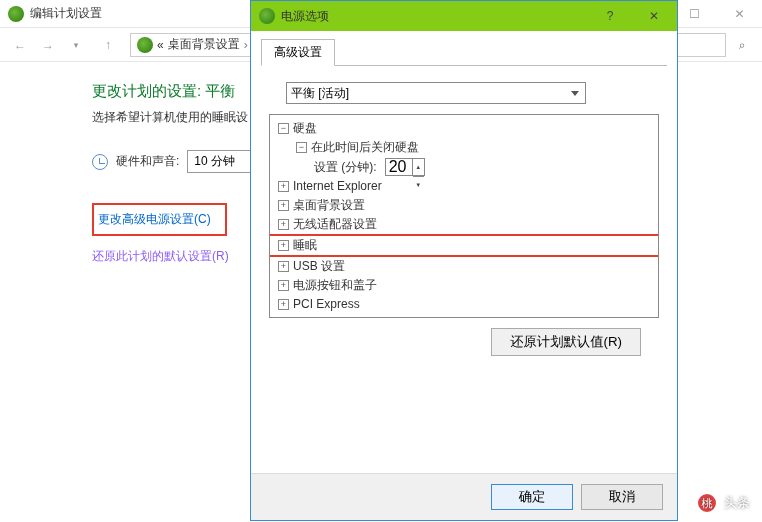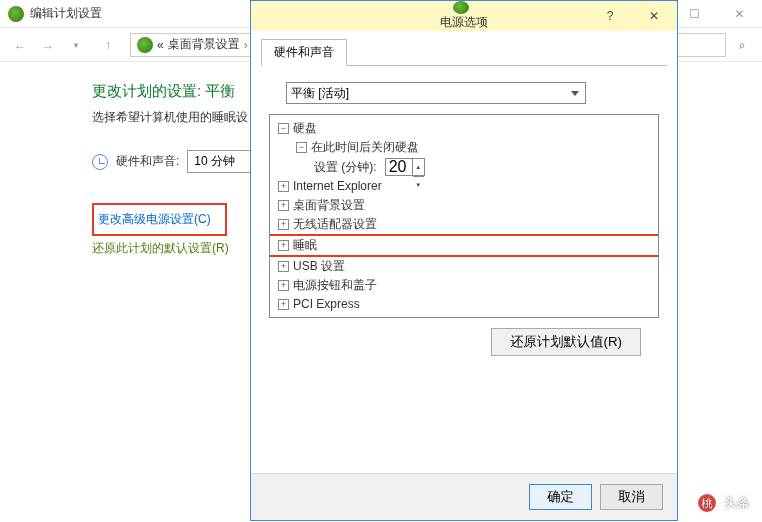--- a/index.html
+++ b/index.html
@@ -25,25 +25,25 @@
     .heading { color: #0a7a2a; font-size: 15px; margin-bottom: 8px; }
     .subheading { color: #333; margin-bottom: 24px; }
     .form-row { display: flex; align-items: center; gap: 8px; margin-bottom: 30px; }
     .clock-icon { width: 16px; height: 16px; border: 1.5px solid #5a8dcc; border-radius: 50%; position: relative; }
     .clock-icon::after { content: ""; position: absolute; width: 5px; height: 5px; border-left: 1px solid #5a8dcc; border-bottom: 1px solid #5a8dcc; top: 3px; left: 6px; }
     .form-label { color: #333; }
     .form-select { border: 1px solid #999; padding: 2px 20px 2px 6px; background: #fff; min-width: 64px; }
     
     .link-box { border: 2px solid #e63a2a; padding: 6px 14px 6px 4px; display: inline-block; }
     .link { color: #0066cc; cursor: pointer; }
-    .link2 { color: #4d7c0f; cursor: pointer; display: inline-block; margin-top: 4px; }
+    .link2 { color: #8b5cf6; cursor: pointer; display: inline-block; margin-top: 12px; }
     
     
     .dialog { position: absolute; left: 250px; top: 0; width: 428px; height: 521px; background: #fff; border: 1px solid #3a8ad6; display: flex; flex-direction: column; }
-    .dlg-titlebar { height: 30px; display: flex; align-items: center; padding: 0 8px; background: #fef9c3; flex-direction: column; }
+    .dlg-titlebar { height: 30px; display: flex; align-items: center; padding: 0 8px; background: #84cc16; }
     .dlg-title { color: #333; }
     .dlg-ctrls { position: absolute; right: 1px; top: 1px; display: flex; }
     .dlg-ctrls div { width: 44px; height: 28px; display: flex; align-items: center; justify-content: center; color: #444; }
     .dlg-ctrls .close { width: 44px; }
     
     .tab-strip { padding: 8px 10px 0 10px; }
     .tab { display: inline-block; border: 1px solid #bbb; border-bottom: 1px solid #fff; padding: 4px 12px; background: #fff; position: relative; z-index: 2; }
     .tab-line { border-top: 1px solid #bbb; margin-top: -1px; position: relative; z-index: 1; }
     
     .dlg-body { padding: 16px 18px 10px 18px; flex: 1; display: flex; flex-direction: column; }
@@ -66,21 +66,21 @@
     .spinner-btns { width: 13px; border-left: 1px solid #888; display: flex; flex-direction: column; }
     .spinner-btns div { flex: 1; display: flex; align-items: center; justify-content: center; font-size: 6px; color: #444; }
     .spinner-btns div:first-child { border-bottom: 1px solid #888; }
     
     .red-box { border: 2px solid #e63a2a; padding: 0 2px; margin: 0 -4px; }
     
     .restore-row { display: flex; justify-content: flex-end; padding: 10px 18px 0 0; }
     .restore-btn { border: 1px solid #aaa; background: #f0f0f0; padding: 4px 18px; }
     
     .dlg-footer { background: #f0f0f0; border-top: 1px solid #ddd; padding: 10px 14px; display: flex; justify-content: flex-end; gap: 8px; }
-    .dlg-btn { border: 1px solid #aaa; background: #e8e8e8; width: 63px; height: 26px; display: flex; align-items: center; justify-content: center; }
+    .dlg-btn { border: 1px solid #aaa; background: #e8e8e8; width: 82px; height: 26px; display: flex; align-items: center; justify-content: center; }
     .dlg-btn.primary { border: 1px solid #3a8ad6; background: #e8f2fc; }
     
     .watermark { position: absolute; right: 12px; bottom: 8px; display: flex; align-items: center; gap: 6px; color: #fff; font-size: 13px; text-shadow: 0 0 3px rgba(0,0,0,.6); }
     .wm-avatar { width: 22px; height: 22px; border-radius: 50%; background: #d44; border: 2px solid #fff; display: flex; align-items: center; justify-content: center; color: #fff; font-size: 11px; }
   </style>
 </head>
 <body>
 
 <div class="parent-window">
   <div class="parent-titlebar">
@@ -128,21 +128,21 @@
   <div class="dlg-titlebar">
     <span class="bc-icon" style="margin-right:6px;"></span>
     <span class="dlg-title">电源选项</span>
     <div class="dlg-ctrls">
       <div>?</div>
       <div class="close">✕</div>
     </div>
   </div>
 
   <div class="tab-strip">
-    <span class="tab">硬件和声音</span>
+    <span class="tab">高级设置</span>
     <div class="tab-line"></div>
   </div>
 
   <div class="dlg-body">
 
     <div class="plan-select">
       <span>平衡 [活动]</span>
     </div>
 
     <div class="tree-box">

